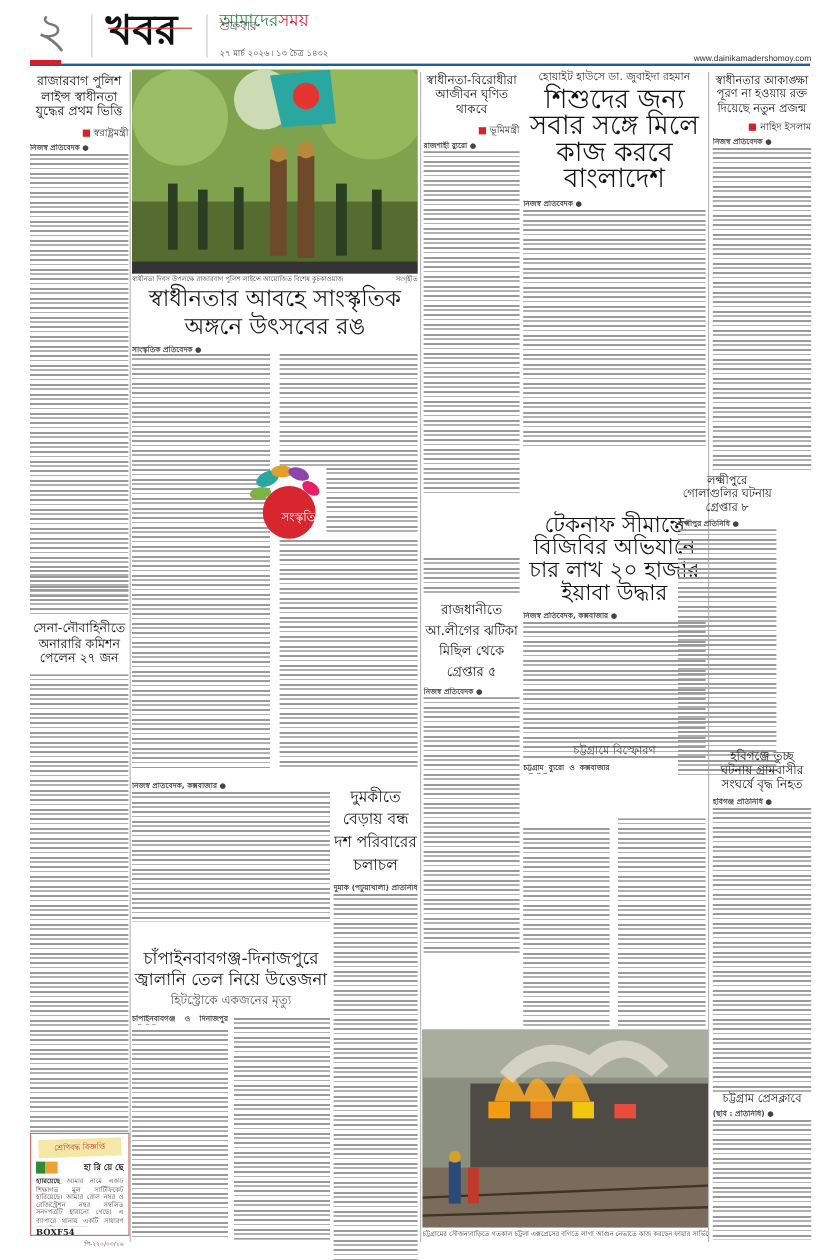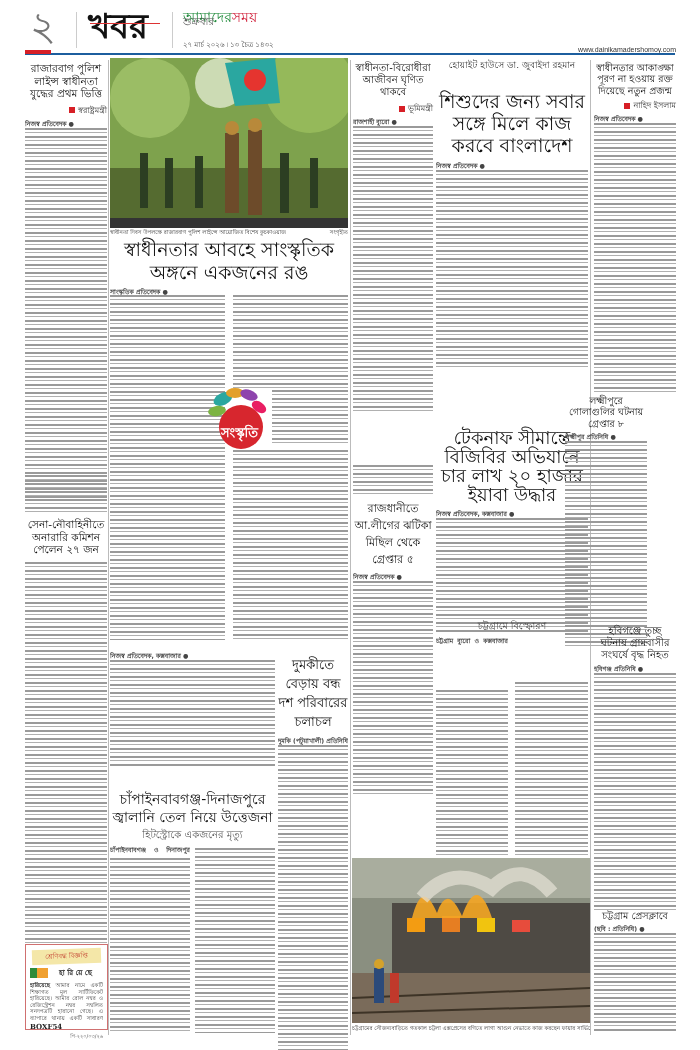--- a/index.html
+++ b/index.html
@@ -62,21 +62,21 @@
 <div class="abs body-text lines" style="left:25px;top:475px;width:82px;height:40px"></div>
 <div class="abs" style="left:25px;top:518px;width:82px">
   <div class="hl" style="font-size:10.5px">সেনা-নৌবাহিনীতে অনারারি কমিশন পেলেন ২৭ জন</div>
   <div class="body-text lines" style="margin-top:6px;height:395px"></div>
 </div>
 
 <div class="abs ad-box">
   <div style="margin:4px 6px 0;background:#f4e7a8;text-align:center;font-size:6.5px;color:#c0392b;font-family:'DejaVu Sans',sans-serif;padding:2px 0;transform:rotate(-2deg)">শ্রেণিবদ্ধ বিজ্ঞপ্তি</div>
   <div style="display:flex;align-items:center;margin:3px 4px 0;height:12px">
     <span style="display:inline-block;width:18px;height:10px;background:linear-gradient(90deg,#2e8b3a 40%,#f0a030 40%)"></span>
-    <span style="flex:1;text-align:center;font-size:7px;font-weight:bold;font-family:'DejaVu Sans',sans-serif">হা রি য়ে ছে</span>
+    <span style="flex:1;text-align:right;font-size:7px;font-weight:bold;font-family:'DejaVu Sans',sans-serif">হা রি য়ে ছে</span>
   </div>
   <div class="body-text" style="margin:3px 4px 0;height:40px;font-size:5.5px;line-height:6.6px"><b>হারিয়েছে</b> <span>আমার নামে একটি শিক্ষাগত মূল সার্টিফিকেট হারিয়েছে। আমার রোল নম্বর ও রেজিস্ট্রেশন নম্বর সম্বলিত সনদপত্রটি হারানো গেছে। এ ব্যাপারে থানায় একটি সাধারণ ডায়েরি করা হয়েছে।</span></div>
   <div style="margin:0 4px;font-size:7px;font-weight:bold;font-family:'DejaVu Serif',serif">BOXF54</div>
   <div style="margin:2px 4px 0;font-size:5px;text-align:right;color:#555;font-family:'DejaVu Sans',sans-serif">পি-২২০/০৩/২৬</div>
 </div>
 
 <div class="abs photo1">
   <svg width="238" height="170" viewBox="0 0 238 170">
     <rect x="0" y="0" width="238" height="170" fill="#7ea24d"></rect>
     <circle cx="40" cy="40" r="40" fill="#a3c46b" opacity="0.8"></circle>
@@ -102,38 +102,38 @@
       </g>
     <rect x="0" y="160" width="238" height="10" fill="#333"></rect>
   </svg>
 </div>
 <div class="abs caption" style="left:110px;top:229px;width:238px;display:flex;justify-content:space-between">
   <span>স্বাধীনতা দিবস উপলক্ষে রাজারবাগ পুলিশ লাইন্সে আয়োজিত বিশেষ কুচকাওয়াজ</span>
   <span>সংগৃহীত</span>
 </div>
 
 <div class="abs" style="left:110px;top:238px;width:238px">
-  <div class="hl" style="font-size:19px;line-height:23px">স্বাধীনতার আবহে সাংস্কৃতিক অঙ্গনে একজনের রঙ</div>
+  <div class="hl" style="font-size:19px;line-height:23px">স্বাধীনতার আবহে সাংস্কৃতিক অঙ্গনে উৎসবের রঙ</div>
   <div class="body-text" style="margin-top:4px;height:8px;font-weight:bold;width:115px">সাংস্কৃতিক প্রতিবেদক ●</div>
 </div>
 <div class="abs body-text lines" style="left:110px;top:295px;width:115px;height:345px"></div>
 <div class="abs body-text lines" style="left:233px;top:295px;width:115px;height:95px"></div>
 <div class="abs body-text lines" style="left:272px;top:390px;width:76px;height:55px"></div>
 <div class="abs body-text lines" style="left:233px;top:450px;width:115px;height:190px"></div>
 
 <div class="abs" style="left:205px;top:385px;width:66px;height:66px">
   <svg width="66" height="66" viewBox="0 0 66 66">
     <circle cx="36" cy="42" r="22" fill="#d7262e"></circle>
     <ellipse cx="18" cy="14" rx="10" ry="6" fill="#2aa7a0" transform="rotate(-25 18 14)"></ellipse>
     <ellipse cx="30" cy="8" rx="9" ry="5" fill="#e2a02b"></ellipse>
     <ellipse cx="44" cy="10" rx="9" ry="5" fill="#8e44ad" transform="rotate(20 44 10)"></ellipse>
     <ellipse cx="12" cy="26" rx="9" ry="5" fill="#7cb342" transform="rotate(-10 12 26)"></ellipse>
     <ellipse cx="54" cy="22" rx="8" ry="5" fill="#e91e63" transform="rotate(35 54 22)"></ellipse>
   </svg>
-  <div class="abs" style="left:16px;top:38px;width:42px;text-align:left;font-size:13px;color:#fff;font-family:'DejaVu Sans',sans-serif;font-weight:bold">সংস্কৃতি</div>
+  <div class="abs" style="left:16px;top:38px;width:42px;text-align:right;font-size:10px;color:#fff;font-family:'DejaVu Sans',sans-serif;font-weight:normal">সংস্কৃতি</div>
 </div>
 
 <div class="abs" style="left:110px;top:648px;width:165px">
   <div class="body-text" style="margin-top:4px;height:8px;font-weight:bold">নিজস্ব প্রতিবেদক, কক্সবাজার ●</div>
   <div class="body-text lines" style="height:108px"></div>
 </div>
 
 <div class="abs" style="left:278px;top:655px;width:70px">
   <div class="hl" style="font-size:13px;line-height:19px">দুমকীতে বেড়ায় বন্ধ দশ পরিবারের চলাচল</div>
   <div class="body-text" style="margin-top:6px;height:8px;font-weight:bold">দুমকি (পটুয়াখালী) প্রতিনিধি ●</div>
@@ -150,21 +150,21 @@
 
 <div class="abs" style="left:353px;top:62px;width:80px">
   <div class="hl" style="font-size:10px">স্বাধীনতা-বিরোধীরা আজীবন ঘৃণিত থাকবে</div>
   <div class="byline" style="margin-top:4px"><span class="sq"></span><span>ভূমিমন্ত্রী</span></div>
   <div class="body-text" style="margin-top:3px;height:8px;font-weight:bold">রাজশাহী ব্যুরো ●</div>
   <div class="body-text lines" style="height:285px"></div>
 </div>
 
 <div class="abs" style="left:436px;top:60px;width:152px">
   <div class="hl" style="font-size:9px;color:#333">হোয়াইট হাউসে ডা. জুবাইদা রহমান</div>
-  <div class="hl" style="font-size:19px;line-height:22px;margin-top:19px">শিশুদের জন্য সবার সঙ্গে মিলে কাজ করবে বাংলাদেশ</div>
+  <div class="hl" style="font-size:22px;line-height:22px;margin-top:2px">শিশুদের জন্য সবার সঙ্গে মিলে কাজ করবে বাংলাদেশ</div>
   <div class="body-text" style="margin-top:6px;height:8px;font-weight:bold">নিজস্ব প্রতিবেদক ●</div>
   <div class="body-text lines" style="height:200px"></div>
 </div>
 
 <div class="abs" style="left:436px;top:428px;width:152px">
   <div class="hl" style="font-size:18px;line-height:19px">টেকনাফ সীমান্তে বিজিবির অভিযানে চার লাখ ২০ হাজার ইয়াবা উদ্ধার</div>
   <div class="body-text" style="margin-top:6px;height:8px;font-weight:bold">নিজস্ব প্রতিবেদক, কক্সবাজার ●</div>
   <div class="body-text lines" style="height:115px"></div>
 </div>
 

